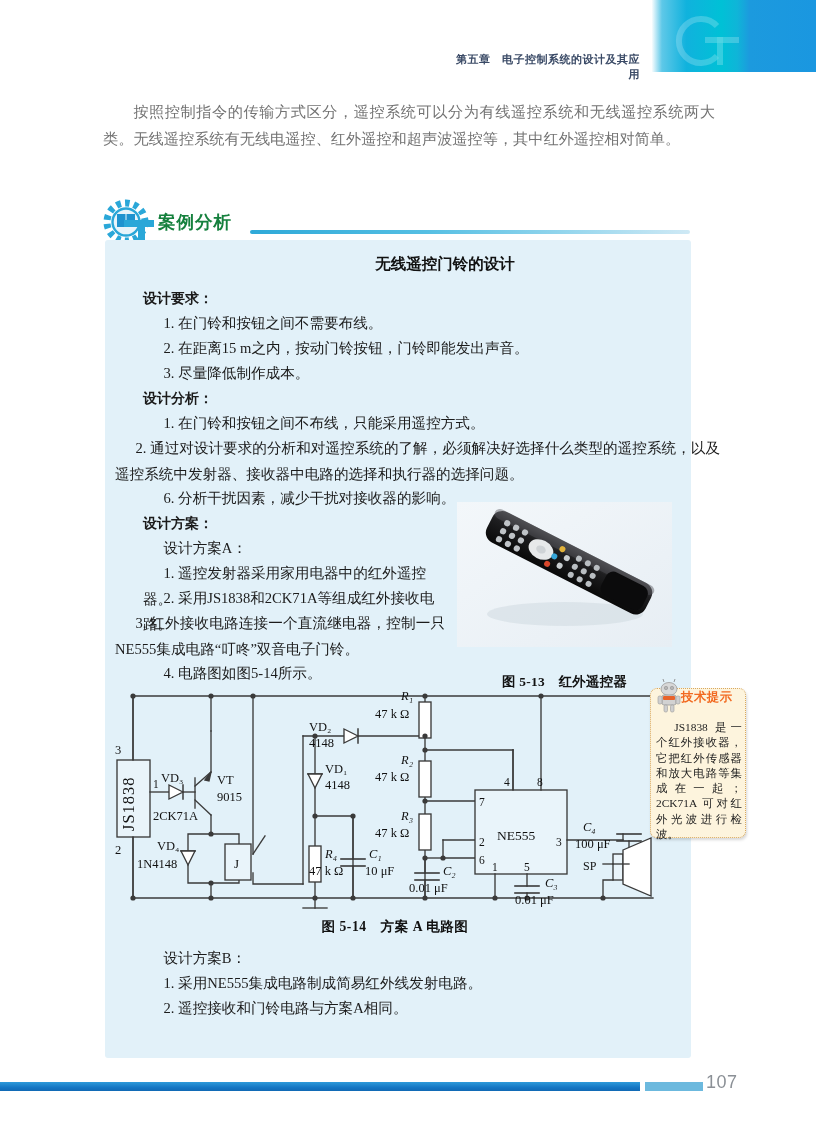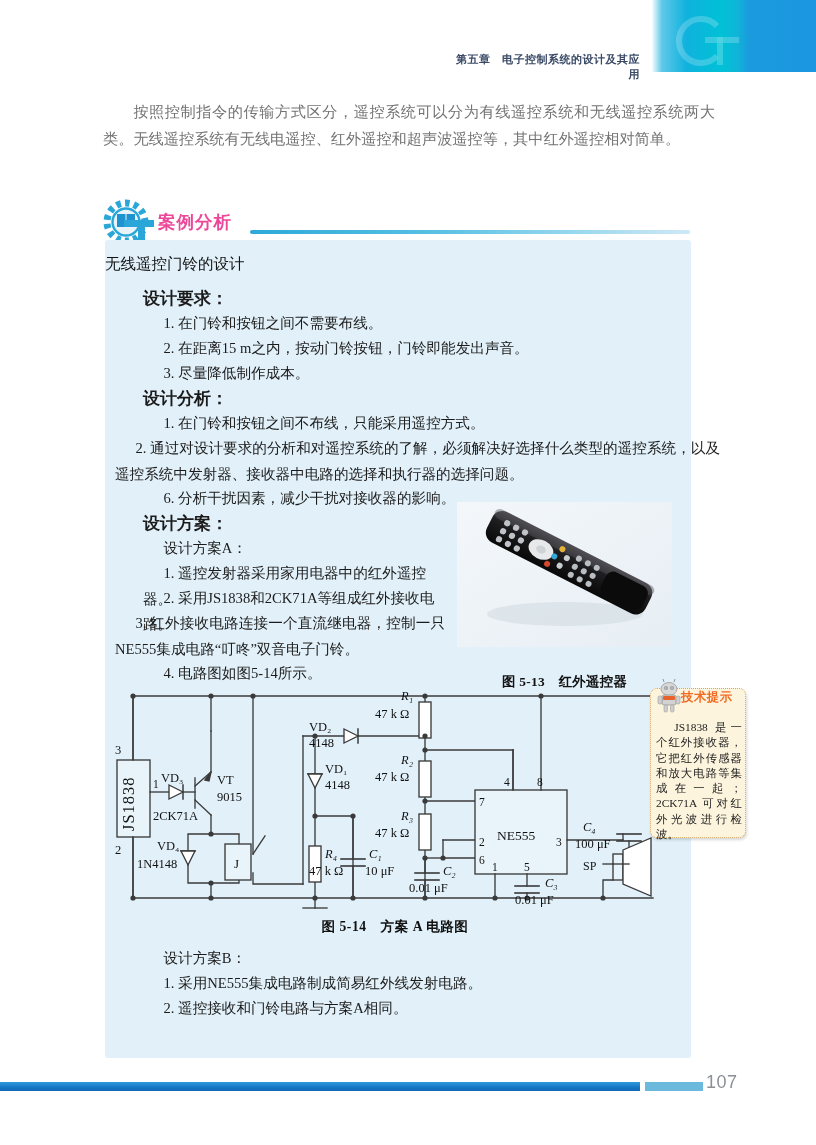--- a/index.html
+++ b/index.html
@@ -41,40 +41,40 @@
     position: absolute; left: 105px; top: 240px; width: 586px; height: 818px;
     background: #e2f1f9; border-radius: 3px;
   }
   .case-badge {
     position: absolute; left: 100px; top: 198px; width: 600px; height: 52px;
   }
   .badge-gear { position:absolute; left: 0px; top: 0px; width: 62px; height: 52px; }
   .badge-text {
     position: absolute; left: 58px; top: 12px;
     font-family: "Liberation Sans","DejaVu Sans",sans-serif;
-    font-size: 17.5px; font-weight: 700; color: #ec4899;
+    font-size: 17.5px; font-weight: 700; color: #15803d;
     letter-spacing: 1px;
     text-shadow: 0 1px 0 #ffffff;
   }
   .badge-rule {
     position: absolute; left: 150px; top: 32px; width: 440px; height: 4px;
     background: linear-gradient(90deg,#2ea9d8 0%, #55bfe3 40%, #9bd8ee 75%, #cfe9f5 100%);
     border-radius: 2px;
   }
 
   .case-title {
-    position: absolute; left: 0; top: 14px; width: 680px; 
+    position: absolute; left: 0; top: 14px; width: 680px; text-align:center;
     font-family: "Liberation Sans","DejaVu Sans",sans-serif;
-    font-size: 15.5px; font-weight: 400; color: #111;
+    font-size: 15.5px; font-weight: 700; color: #111;
   }
 
   .blk { position: absolute; left: 38px; width: 530px; color:#1b1b1b; }
   .hd {
     font-family:"Liberation Sans","DejaVu Sans",sans-serif;
-    font-weight:700; font-size:17px; line-height:25px;
+    font-weight:700; font-size:14px; line-height:25px;
   }
   .ln { font-size:14.6px; line-height:25.5px; text-indent: 1.4em; }
   .ln.wide { width: 605px; margin-left:-28px; text-align: justify; }
   .ln.wide2 { width: 605px; margin-left:-28px; text-align: justify; text-indent:1.4em;}
 
   
   .photo-wrap {
     position: absolute; left: 352px; top: 262px; width: 215px; height: 145px;
     background:#eef4f8;
   }

